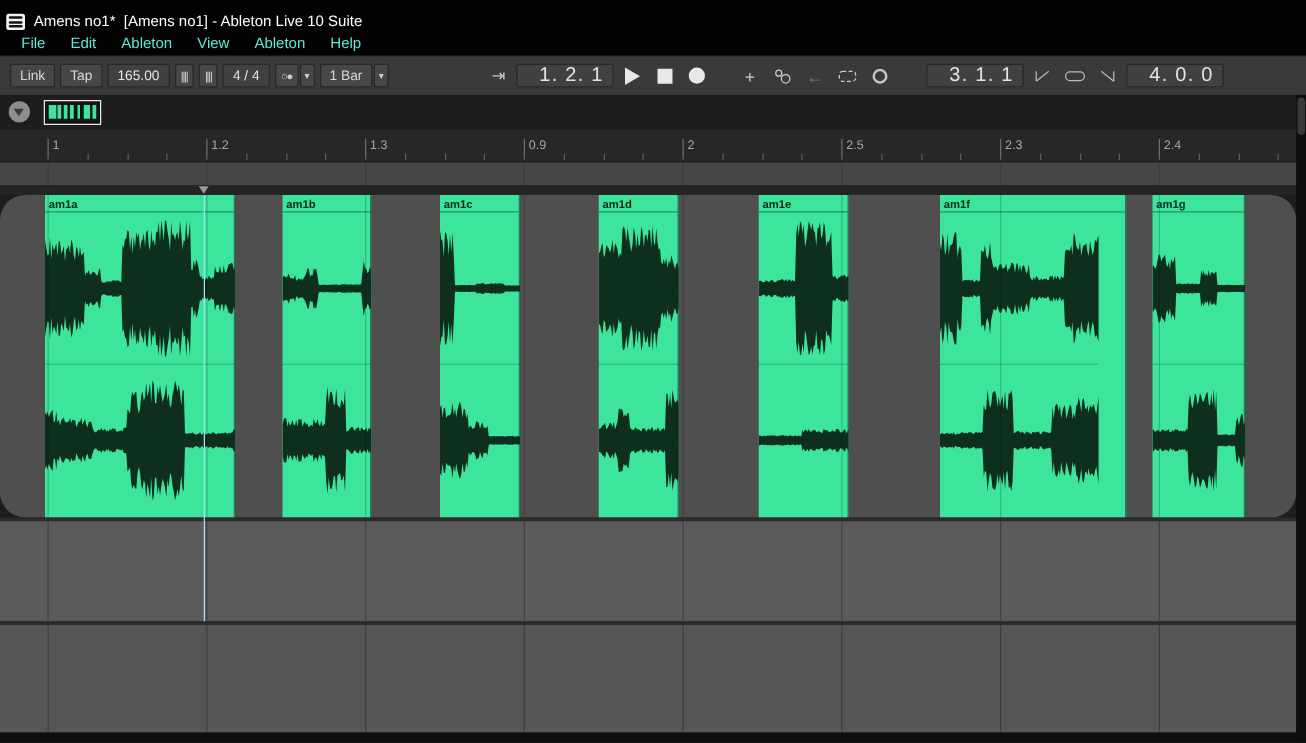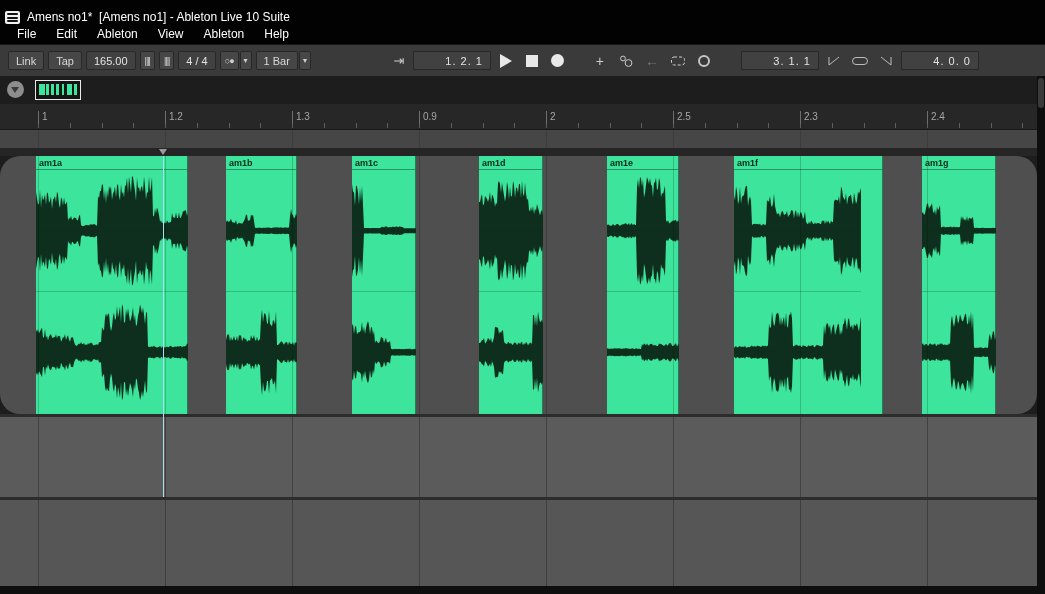--- a/index.html
+++ b/index.html
@@ -7,26 +7,26 @@
     width:1045px;height:594px;overflow:hidden;background:#1d1d1d;
     font-family:"Liberation Sans",sans-serif;position:relative;
   }
   
   .titlebar{height:24px;background:#020202;display:flex;align-items:flex-end;padding-left:5px;box-sizing:border-box;}
   .live-icon{width:15px;height:13px;background:#f2f2f2;border-radius:2px;display:inline-flex;flex-direction:column;justify-content:space-evenly;padding:1px 2px;box-sizing:border-box;margin-right:7px;}
   .live-icon i{display:block;height:2px;background:#141414;border-radius:1px;}
   .title-text{color:#ffffff;font-size:12px;white-space:pre;}
   
   .menubar{height:20px;background:#020202;display:flex;align-items:center;padding-left:7px;}
-  .menu-item{color:#ffffff;font-size:12px;padding:0 10px;height:20px;line-height:20px;cursor:default;}
+  .menu-item{color:#5eead4;font-size:12px;padding:0 10px;height:20px;line-height:20px;cursor:default;}
   
   .transport{height:32px;background:#3a3a3a;border-top:1px solid #161616;display:flex;align-items:center;padding:0 8px;box-sizing:border-box;column-gap:4px;}
   .btn,.display{background:#474747;border:1px solid #282828;border-radius:2px;color:#d8d8d8;font-size:11px;height:19px;box-sizing:border-box;display:flex;align-items:center;justify-content:center;padding:0 7px;white-space:nowrap;}
   .display{background:#414141;color:#e4e4e4;}
-  .display.num{justify-content:flex-end;min-width:78px;letter-spacing:1px;font-size:11px;}
+  .display.num{justify-content:flex-end;min-width:78px;letter-spacing:1px;font-size:16px;}
   .icon-btn{font-size:9px;letter-spacing:-1px;padding:0 4px;color:#cfcfcf;}
   .dd{padding:0 3px;font-size:8px;color:#cfcfcf;}
   .grp{display:flex;column-gap:1px;}
   .sp-a{width:70px;}
   .sp-b{width:12px;}
   .sp-c{width:18px;}
   .follow{color:#c8c8c8;font-size:13px;width:20px;text-align:center;}
   .tbtn{width:22px;height:20px;display:flex;align-items:center;justify-content:center;color:#cccccc;font-size:14px;}
   .tbtn.dim{color:#787878;}
   .play-shape{width:0;height:0;border-left:12px solid #e8e8e8;border-top:7px solid transparent;border-bottom:7px solid transparent;}
@@ -264,21 +264,21 @@
         <div class="clip" style="left: 607px; width: 72px;">
           <div class="clip-header">am1e</div>
           <svg class="clip-wave" width="72" height="243">
             <path d="M0 60.75 L0 55.0 L1 54.5 L2 54.8 L3 55.7 L4 55.7 L5 55.4 L6 54.0 L7 54.9 L8 55.7 L9 54.6 L10 54.1 L11 54.0 L12 55.3 L13 55.8 L14 55.3 L15 54.2 L16 54.6 L17 53.9 L18 53.5 L19 53.2 L20 54.4 L21 54.5 L22 53.1 L23 55.4 L24 53.3 L25 53.8 L26 55.3 L27 53.8 L28 55.0 L29 54.9 L30 16.9 L31 9.0 L32 18.6 L33 7.1 L34 8.4 L35 16.7 L36 9.3 L37 27.8 L38 23.0 L39 14.9 L40 7.2 L41 9.8 L42 13.9 L43 7.9 L44 14.8 L45 15.8 L46 27.4 L47 12.7 L48 12.2 L49 7.5 L50 20.5 L51 18.3 L52 7.8 L53 11.8 L54 27.6 L55 22.4 L56 24.2 L57 20.1 L58 15.5 L59 50.2 L60 52.1 L61 50.2 L62 52.8 L63 53.4 L64 51.5 L65 51.7 L66 50.0 L67 51.3 L68 49.7 L69 50.2 L70 52.1 L71 50.5 L72 51.7 L72 69.8 L71 71.0 L70 69.4 L69 71.3 L68 71.8 L67 70.2 L66 71.5 L65 69.8 L64 70.0 L63 68.1 L62 68.7 L61 71.3 L60 69.4 L59 71.3 L58 106.0 L57 101.4 L56 97.3 L55 99.1 L54 93.9 L53 109.7 L52 113.7 L51 103.2 L50 101.0 L49 114.0 L48 109.3 L47 108.8 L46 94.1 L45 105.7 L44 106.7 L43 113.6 L42 107.6 L41 111.7 L40 114.3 L39 106.6 L38 98.5 L37 93.7 L36 112.2 L35 104.8 L34 113.1 L33 114.4 L32 102.9 L31 112.5 L30 104.6 L29 66.6 L28 66.5 L27 67.7 L26 66.2 L25 67.7 L24 68.2 L23 66.1 L22 68.4 L21 67.0 L20 67.1 L19 68.3 L18 68.0 L17 67.6 L16 66.9 L15 67.3 L14 66.2 L13 65.7 L12 66.2 L11 67.5 L10 67.4 L9 66.9 L8 65.8 L7 66.6 L6 67.5 L5 66.1 L4 65.8 L3 65.8 L2 66.7 L1 67.0 L0 66.5 Z" fill="#0f2f1e"></path>
             <line x1="0" x2="72" y1="60.75" y2="60.75" stroke="#0f2f1e" stroke-width="1"></line>
             <path d="M0 182.25 L0 178.2 L1 178.6 L2 178.8 L3 178.9 L4 178.3 L5 178.9 L6 178.5 L7 178.4 L8 178.3 L9 178.6 L10 178.4 L11 178.2 L12 178.5 L13 178.3 L14 178.7 L15 178.9 L16 178.3 L17 178.7 L18 178.2 L19 178.2 L20 178.2 L21 178.7 L22 178.4 L23 178.9 L24 178.7 L25 178.2 L26 178.6 L27 178.9 L28 179.0 L29 178.1 L30 178.7 L31 178.9 L32 178.4 L33 178.9 L34 178.9 L35 173.9 L36 175.8 L37 173.5 L38 173.9 L39 175.4 L40 173.2 L41 175.2 L42 175.6 L43 174.1 L44 174.1 L45 173.7 L46 175.6 L47 175.3 L48 174.9 L49 175.4 L50 176.1 L51 176.1 L52 173.2 L53 174.2 L54 173.7 L55 174.8 L56 175.2 L57 176.0 L58 174.9 L59 174.1 L60 175.2 L61 175.4 L62 173.2 L63 173.2 L64 173.3 L65 175.7 L66 176.0 L67 175.6 L68 173.9 L69 173.2 L70 176.5 L71 175.1 L72 173.1 L72 191.4 L71 189.4 L70 188.0 L69 191.3 L68 190.6 L67 188.9 L66 188.5 L65 188.8 L64 191.2 L63 191.3 L62 191.3 L61 189.1 L60 189.3 L59 190.4 L58 189.6 L57 188.5 L56 189.3 L55 189.7 L54 190.8 L53 190.3 L52 191.3 L51 188.4 L50 188.4 L49 189.1 L48 189.6 L47 189.2 L46 188.9 L45 190.8 L44 190.4 L43 190.4 L42 188.9 L41 189.3 L40 191.3 L39 189.1 L38 190.6 L37 191.0 L36 188.7 L35 190.6 L34 185.6 L33 185.6 L32 186.1 L31 185.6 L30 185.8 L29 186.4 L28 185.5 L27 185.6 L26 185.9 L25 186.3 L24 185.8 L23 185.6 L22 186.1 L21 185.8 L20 186.3 L19 186.3 L18 186.3 L17 185.8 L16 186.2 L15 185.6 L14 185.8 L13 186.2 L12 186.0 L11 186.3 L10 186.1 L9 185.9 L8 186.2 L7 186.1 L6 186.0 L5 185.6 L4 186.2 L3 185.6 L2 185.7 L1 185.9 L0 186.3 Z" fill="#0f2f1e"></path>
             <line x1="0" x2="72" y1="182.25" y2="182.25" stroke="#0f2f1e" stroke-width="1"></line>
             <line x1="0" x2="72" y1="121.5" y2="121.5" stroke="rgba(0,0,0,0.18)"></line>
           </svg>
         </div>
-        <div class="clip" style="left: 734px; width: 149px;">
+        <div class="clip" style="left: 752px; width: 149px;">
           <div class="clip-header">am1f</div>
           <svg class="clip-wave" width="127" height="243">
             <path d="M0 60.75 L0 24.9 L1 30.4 L2 16.7 L3 21.0 L4 34.3 L5 30.2 L6 16.5 L7 33.9 L8 26.6 L9 26.0 L10 24.9 L11 19.0 L12 15.7 L13 16.1 L14 36.3 L15 29.0 L16 26.6 L17 30.5 L18 55.4 L19 54.1 L20 54.0 L21 53.8 L22 54.2 L23 53.7 L24 54.2 L25 54.5 L26 53.4 L27 55.5 L28 55.2 L29 54.0 L30 54.3 L31 55.4 L32 54.1 L33 29.7 L34 31.8 L35 31.1 L36 25.9 L37 34.7 L38 37.2 L39 33.4 L40 23.8 L41 36.0 L42 40.6 L43 44.6 L44 43.3 L45 43.4 L46 47.0 L47 43.2 L48 41.1 L49 41.4 L50 45.2 L51 44.3 L52 43.9 L53 40.7 L54 47.3 L55 45.0 L56 44.6 L57 40.6 L58 40.1 L59 41.5 L60 48.3 L61 41.9 L62 40.0 L63 47.3 L64 41.5 L65 47.6 L66 42.9 L67 41.9 L68 44.6 L69 49.0 L70 46.9 L71 41.3 L72 51.4 L73 53.4 L74 54.2 L75 51.5 L76 53.9 L77 50.8 L78 51.8 L79 53.8 L80 54.3 L81 52.3 L82 54.2 L83 53.1 L84 52.9 L85 53.0 L86 54.1 L87 53.9 L88 50.6 L89 51.3 L90 50.3 L91 54.2 L92 50.3 L93 53.3 L94 50.6 L95 52.2 L96 54.1 L97 50.6 L98 52.2 L99 51.9 L100 31.7 L101 29.6 L102 30.0 L103 30.1 L104 30.7 L105 26.0 L106 34.4 L107 16.6 L108 19.0 L109 26.8 L110 28.7 L111 29.9 L112 23.1 L113 34.7 L114 28.7 L115 26.0 L116 26.0 L117 24.6 L118 31.5 L119 34.8 L120 22.6 L121 28.1 L122 33.9 L123 30.9 L124 21.4 L125 24.0 L126 20.7 L127 18.2 L127 103.3 L126 100.8 L125 97.5 L124 100.1 L123 90.6 L122 87.6 L121 93.4 L120 98.9 L119 86.7 L118 90.0 L117 96.9 L116 95.5 L115 95.5 L114 92.8 L113 86.8 L112 98.4 L111 91.6 L110 92.8 L109 94.7 L108 102.5 L107 104.9 L106 87.1 L105 95.5 L104 90.8 L103 91.4 L102 91.5 L101 91.9 L100 89.8 L99 69.6 L98 69.3 L97 70.9 L96 67.4 L95 69.3 L94 70.9 L93 68.2 L92 71.2 L91 67.3 L90 71.2 L89 70.2 L88 70.9 L87 67.6 L86 67.4 L85 68.5 L84 68.6 L83 68.4 L82 67.3 L81 69.2 L80 67.2 L79 67.7 L78 69.7 L77 70.7 L76 67.6 L75 70.0 L74 67.3 L73 68.1 L72 70.1 L71 80.2 L70 74.6 L69 72.5 L68 76.9 L67 79.6 L66 78.6 L65 73.9 L64 80.0 L63 74.2 L62 81.5 L61 79.6 L60 73.2 L59 80.0 L58 81.4 L57 80.9 L56 76.9 L55 76.5 L54 74.2 L53 80.8 L52 77.6 L51 77.2 L50 76.3 L49 80.1 L48 80.4 L47 78.3 L46 74.5 L45 78.1 L44 78.2 L43 76.9 L42 80.9 L41 85.5 L40 97.7 L39 88.1 L38 84.3 L37 86.8 L36 95.6 L35 90.4 L34 89.7 L33 91.8 L32 67.4 L31 66.1 L30 67.2 L29 67.5 L28 66.3 L27 66.0 L26 68.1 L25 67.0 L24 67.3 L23 67.8 L22 67.3 L21 67.7 L20 67.5 L19 67.4 L18 66.1 L17 91.0 L16 94.9 L15 92.5 L14 85.2 L13 105.4 L12 105.8 L11 102.5 L10 96.6 L9 95.5 L8 94.9 L7 87.6 L6 105.0 L5 91.3 L4 87.2 L3 100.5 L2 104.8 L1 91.1 L0 96.6 Z" fill="#0f2f1e"></path>
             <line x1="0" x2="127" y1="60.75" y2="60.75" stroke="#0f2f1e" stroke-width="1"></line>
             <path d="M0 182.25 L0 177.7 L1 176.7 L2 176.1 L3 177.4 L4 177.1 L5 176.6 L6 176.1 L7 177.1 L8 176.8 L9 176.5 L10 177.3 L11 175.6 L12 177.7 L13 177.6 L14 177.0 L15 176.9 L16 177.2 L17 175.8 L18 175.8 L19 176.4 L20 176.6 L21 176.1 L22 177.0 L23 175.6 L24 176.0 L25 175.9 L26 176.5 L27 177.1 L28 176.1 L29 175.4 L30 176.5 L31 175.5 L32 176.4 L33 175.9 L34 175.5 L35 153.4 L36 158.2 L37 156.8 L38 141.4 L39 150.2 L40 156.4 L41 153.3 L42 144.4 L43 143.4 L44 142.6 L45 146.1 L46 155.7 L47 146.7 L48 155.3 L49 149.7 L50 146.7 L51 157.1 L52 142.3 L53 155.8 L54 158.1 L55 144.2 L56 145.5 L57 141.6 L58 148.2 L59 176.4 L60 176.1 L61 175.4 L62 174.8 L63 174.8 L64 175.8 L65 176.1 L66 175.2 L67 176.5 L68 177.1 L69 174.9 L70 176.0 L71 175.8 L72 176.5 L73 177.3 L74 175.5 L75 175.6 L76 176.2 L77 175.4 L78 175.8 L79 174.8 L80 177.3 L81 177.1 L82 175.5 L83 175.1 L84 175.1 L85 175.9 L86 175.7 L87 176.2 L88 176.5 L89 174.8 L90 155.1 L91 164.9 L92 155.6 L93 152.9 L94 154.1 L95 158.7 L96 154.4 L97 164.9 L98 158.6 L99 155.6 L100 154.1 L101 165.2 L102 161.3 L103 157.2 L104 153.6 L105 155.1 L106 165.4 L107 160.1 L108 164.3 L109 154.3 L110 153.5 L111 147.5 L112 152.9 L113 159.7 L114 149.7 L115 148.1 L116 156.1 L117 157.6 L118 154.4 L119 160.2 L120 153.7 L121 156.0 L122 155.4 L123 153.0 L124 157.8 L125 161.4 L126 153.8 L127 146.9 L127 217.6 L126 210.7 L125 203.1 L124 206.7 L123 211.5 L122 209.1 L121 208.5 L120 210.8 L119 204.3 L118 210.1 L117 206.9 L116 208.4 L115 216.4 L114 214.8 L113 204.8 L112 211.6 L111 217.0 L110 211.0 L109 210.2 L108 200.2 L107 204.4 L106 199.1 L105 209.4 L104 210.9 L103 207.3 L102 203.2 L101 199.3 L100 210.4 L99 208.9 L98 205.9 L97 199.6 L96 210.1 L95 205.8 L94 210.4 L93 211.6 L92 208.9 L91 199.6 L90 209.4 L89 189.7 L88 188.0 L87 188.3 L86 188.8 L85 188.6 L84 189.4 L83 189.4 L82 189.0 L81 187.4 L80 187.2 L79 189.7 L78 188.7 L77 189.1 L76 188.3 L75 188.9 L74 189.0 L73 187.2 L72 188.0 L71 188.7 L70 188.5 L69 189.6 L68 187.4 L67 188.0 L66 189.3 L65 188.4 L64 188.7 L63 189.7 L62 189.7 L61 189.1 L60 188.4 L59 188.1 L58 216.3 L57 222.9 L56 219.0 L55 220.3 L54 206.4 L53 208.7 L52 222.2 L51 207.4 L50 217.8 L49 214.8 L48 209.2 L47 217.8 L46 208.8 L45 218.4 L44 221.9 L43 221.1 L42 220.1 L41 211.2 L40 208.1 L39 214.3 L38 223.1 L37 207.7 L36 206.3 L35 211.1 L34 189.0 L33 188.6 L32 188.1 L31 189.0 L30 188.0 L29 189.1 L28 188.4 L27 187.4 L26 188.0 L25 188.6 L24 188.5 L23 188.9 L22 187.5 L21 188.4 L20 187.9 L19 188.1 L18 188.7 L17 188.7 L16 187.3 L15 187.6 L14 187.5 L13 186.9 L12 186.8 L11 188.9 L10 187.2 L9 188.0 L8 187.7 L7 187.4 L6 188.4 L5 187.9 L4 187.4 L3 187.1 L2 188.4 L1 187.8 L0 186.8 Z" fill="#0f2f1e"></path>
             <line x1="0" x2="127" y1="182.25" y2="182.25" stroke="#0f2f1e" stroke-width="1"></line>
             <line x1="0" x2="127" y1="121.5" y2="121.5" stroke="rgba(0,0,0,0.18)"></line>
           </svg>
         </div>
         <div class="clip" style="left: 922px; width: 74px;">

